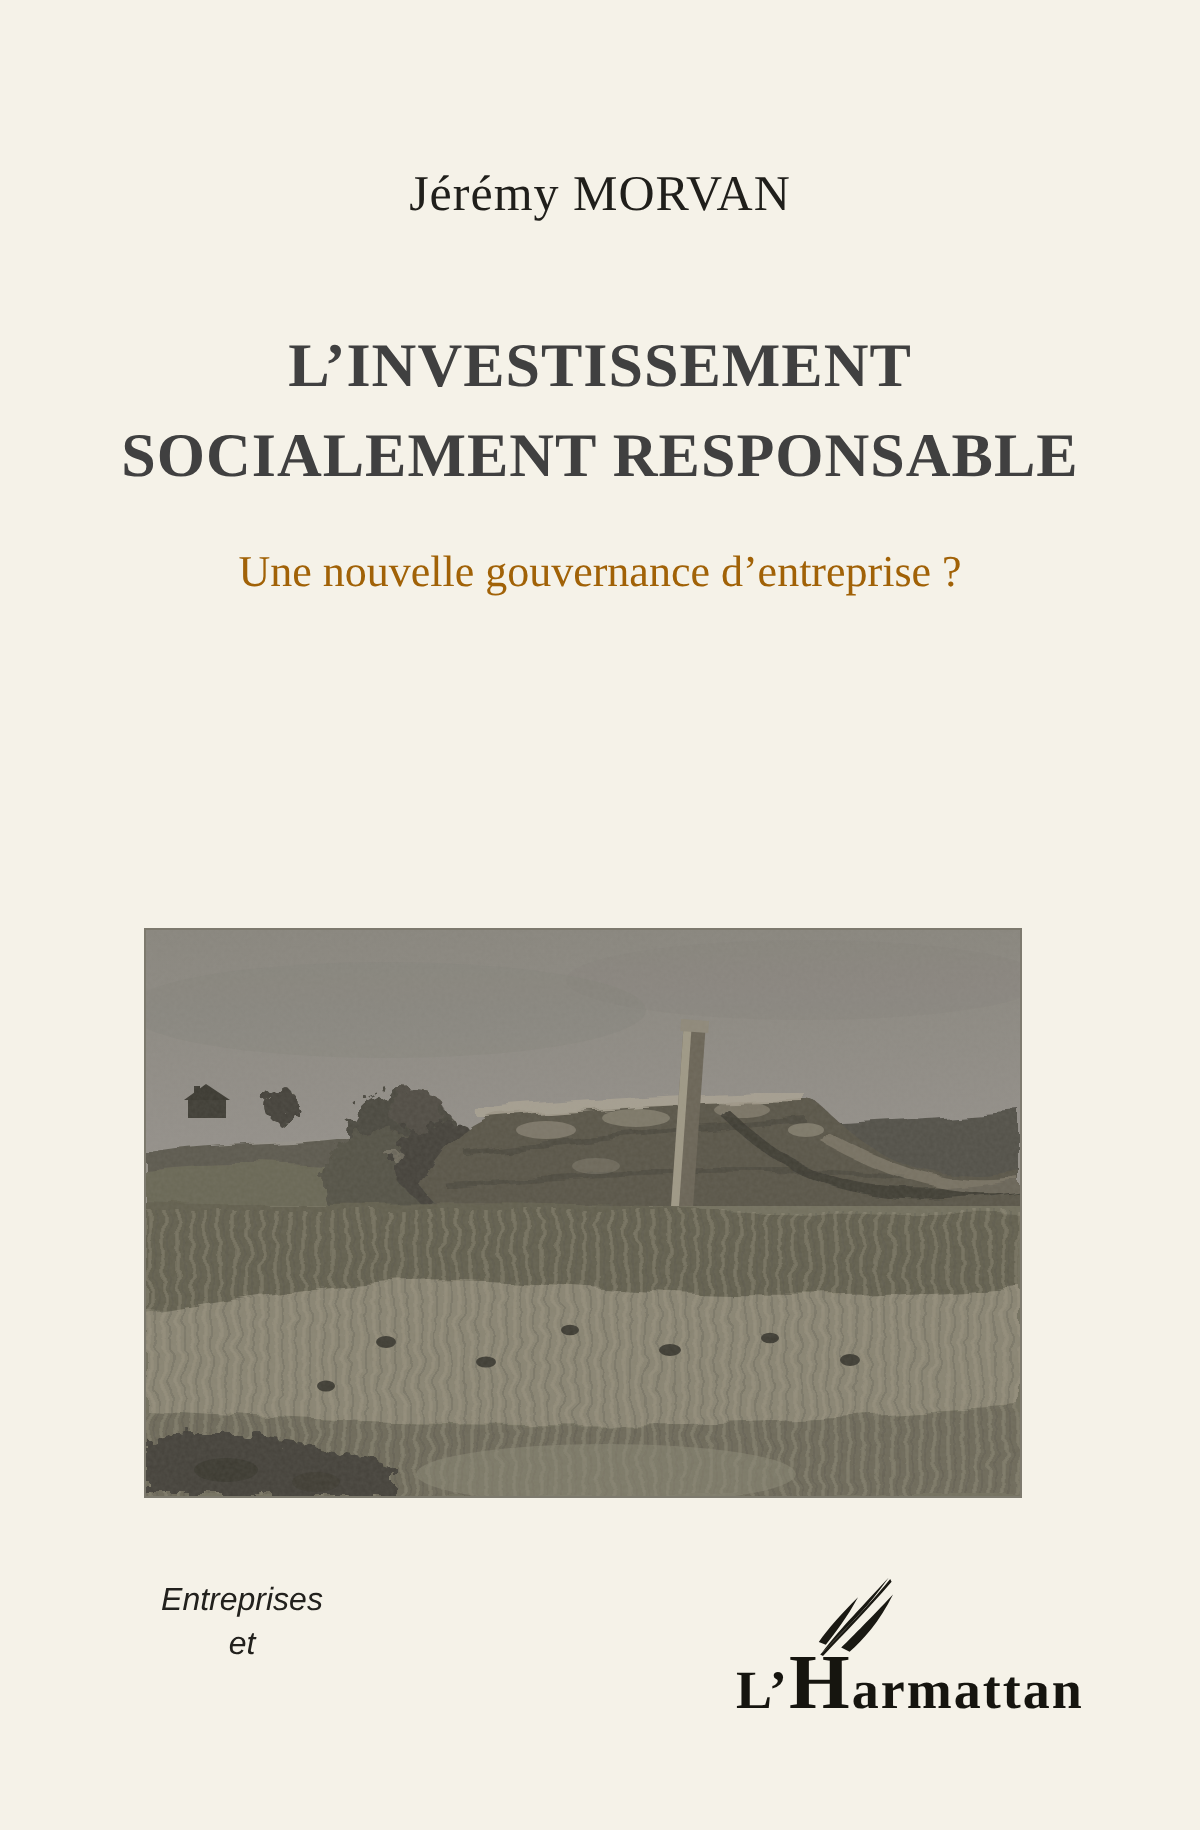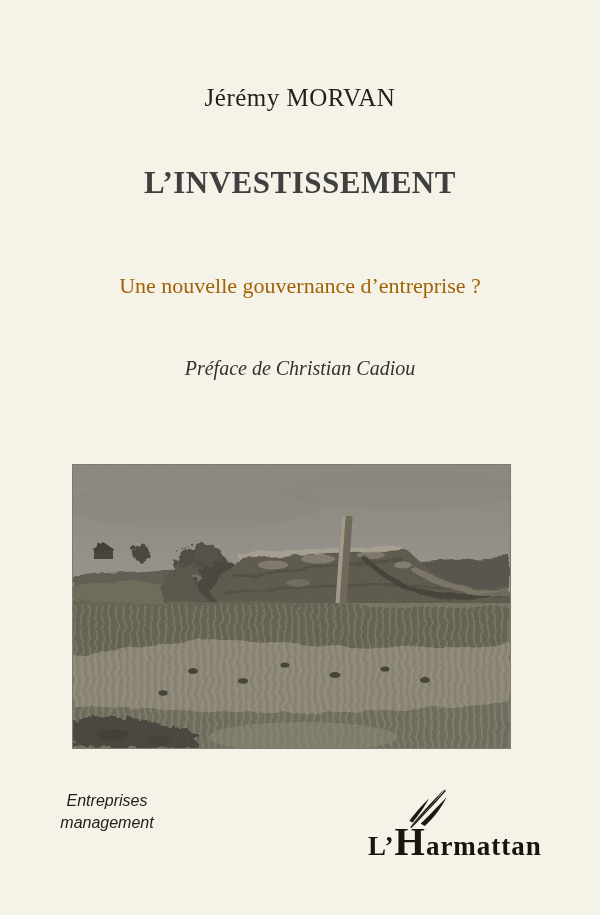--- a/index.html
+++ b/index.html
@@ -42,21 +42,21 @@
     color: #33322c;
   }
   .illustration {
     position: absolute; left: 73px; top: 465px;
     width: 437px; height: 283px;
     outline: 1px solid #7d7a6e;
     background: #8e8b83;
   }
   .illustration svg { display: block; width: 437px; height: 283px; }
   .series {
-    position: absolute; left: 42px; top: 790px; width: 130px;
+    position: absolute; left: 56px; top: 790px; width: 130px;
     text-align: center;
     font-family: "Liberation Sans", sans-serif;
     font-style: italic; font-size: 16px; line-height: 22px;
     color: #22211d;
   }
   .logo {
     position: absolute; left: 368px; top: 806px; width: 190px; height: 64px;
     color: #16150f;
     white-space: nowrap;
   }
@@ -75,25 +75,25 @@
 </style>
 </head>
 <body>
 
 <div class="cover">
 
   <div class="author">Jérémy MORVAN</div>
 
   <h1 class="title">
     <span class="tline">L’INVESTISSEMENT</span>
+    <span class="tline">SOCIALEMENT RESPONSABLE</span>
   </h1>
 
   <div class="subtitle">Une nouvelle gouvernance d’entreprise ?</div>
 
-  <div class="preface">Préface de Christian Cadiou</div>
 
   <div class="illustration">
     <svg viewBox="0 0 437 283" preserveAspectRatio="none">
       <defs>
         <linearGradient id="sky" x1="0" y1="0" x2="0" y2="1">
           <stop offset="0" stop-color="#89867e"></stop>
           <stop offset="0.7" stop-color="#94908a"></stop>
           <stop offset="1" stop-color="#98948a"></stop>
         </linearGradient>
         <filter id="rough" x="-15%" y="-15%" width="130%" height="130%">
@@ -184,21 +184,21 @@
         <ellipse cx="40" cy="270" rx="16" ry="6" fill="#3a382f" opacity="0.8"></ellipse>
         <ellipse cx="85" cy="276" rx="12" ry="5" fill="#3e3c33" opacity="0.8"></ellipse>
       </g>
 
       <rect x="0" y="0" width="437" height="283" filter="url(#grainF)" opacity="0.22"></rect>
     </svg>
   </div>
 
   <div class="series">
     <div>Entreprises</div>
-    <div>management</div>
+    <div>et</div>
   </div>
 
   <div class="logo">
     <svg class="feather" viewBox="0 0 60 60">
       <g fill="#1a1913">
         <path d="M4,58 C16,42 28,30 52,4 C38,24 24,38 10,52 Z"></path>
         <path d="M18,54 C28,44 38,34 55,16 C45,36 34,48 24,57 Z"></path>
         <path d="M2,50 C9,40 17,31 30,18 C22,33 13,44 7,52 Z"></path>
         <path d="M3,59 C20,42 34,28 53,5 L54,7 C36,28 20,44 5,60 Z"></path>
       </g>

